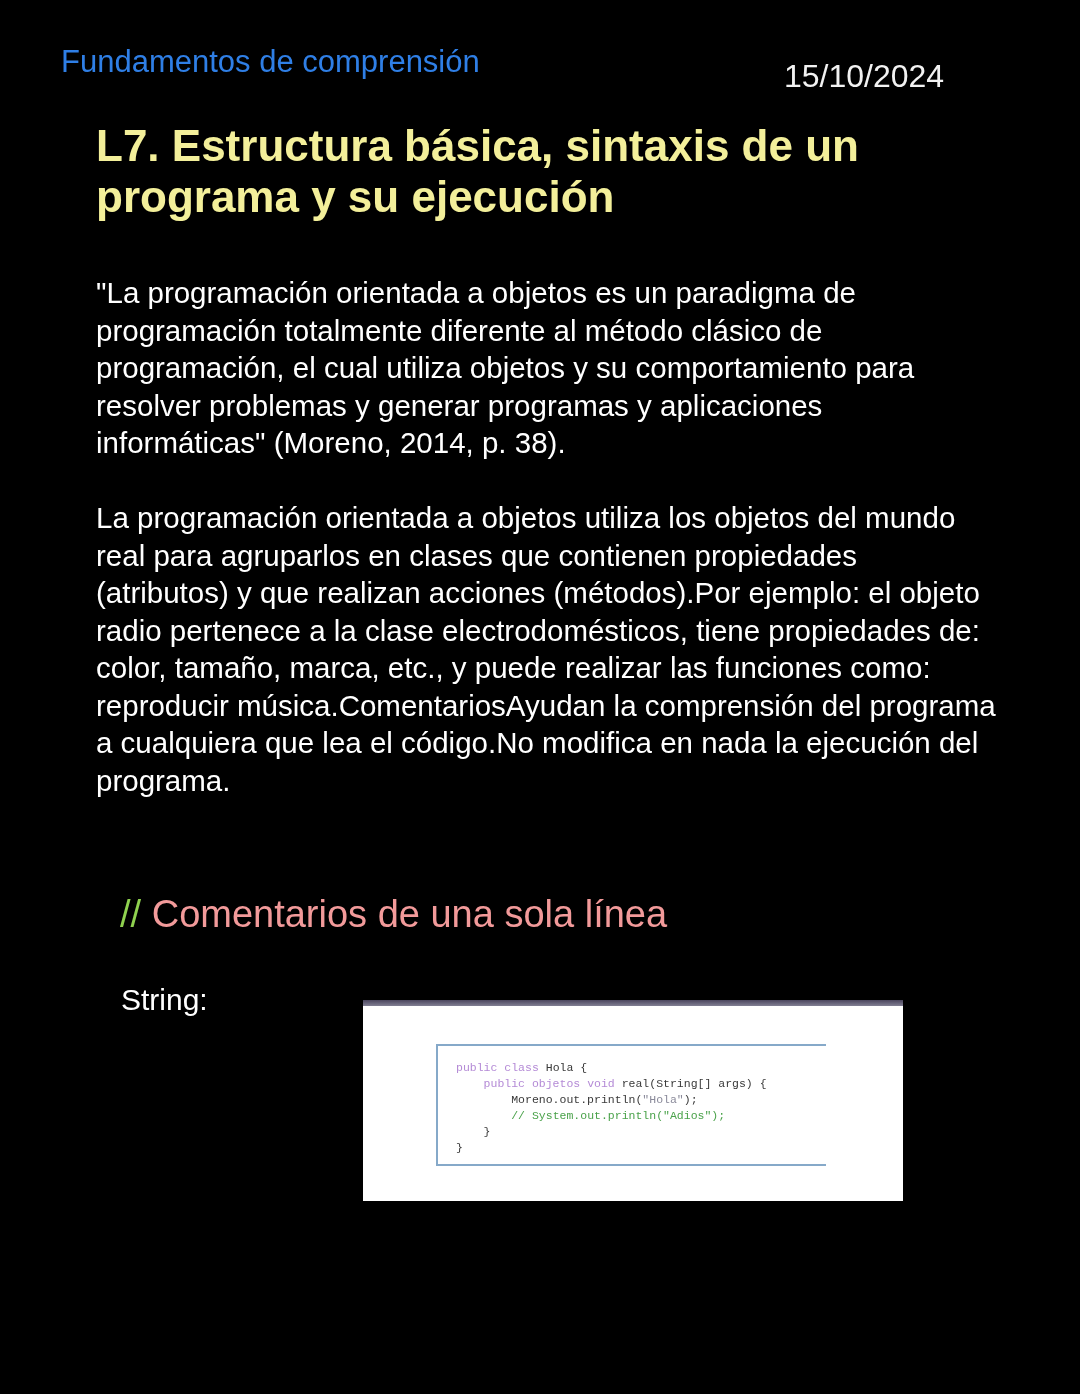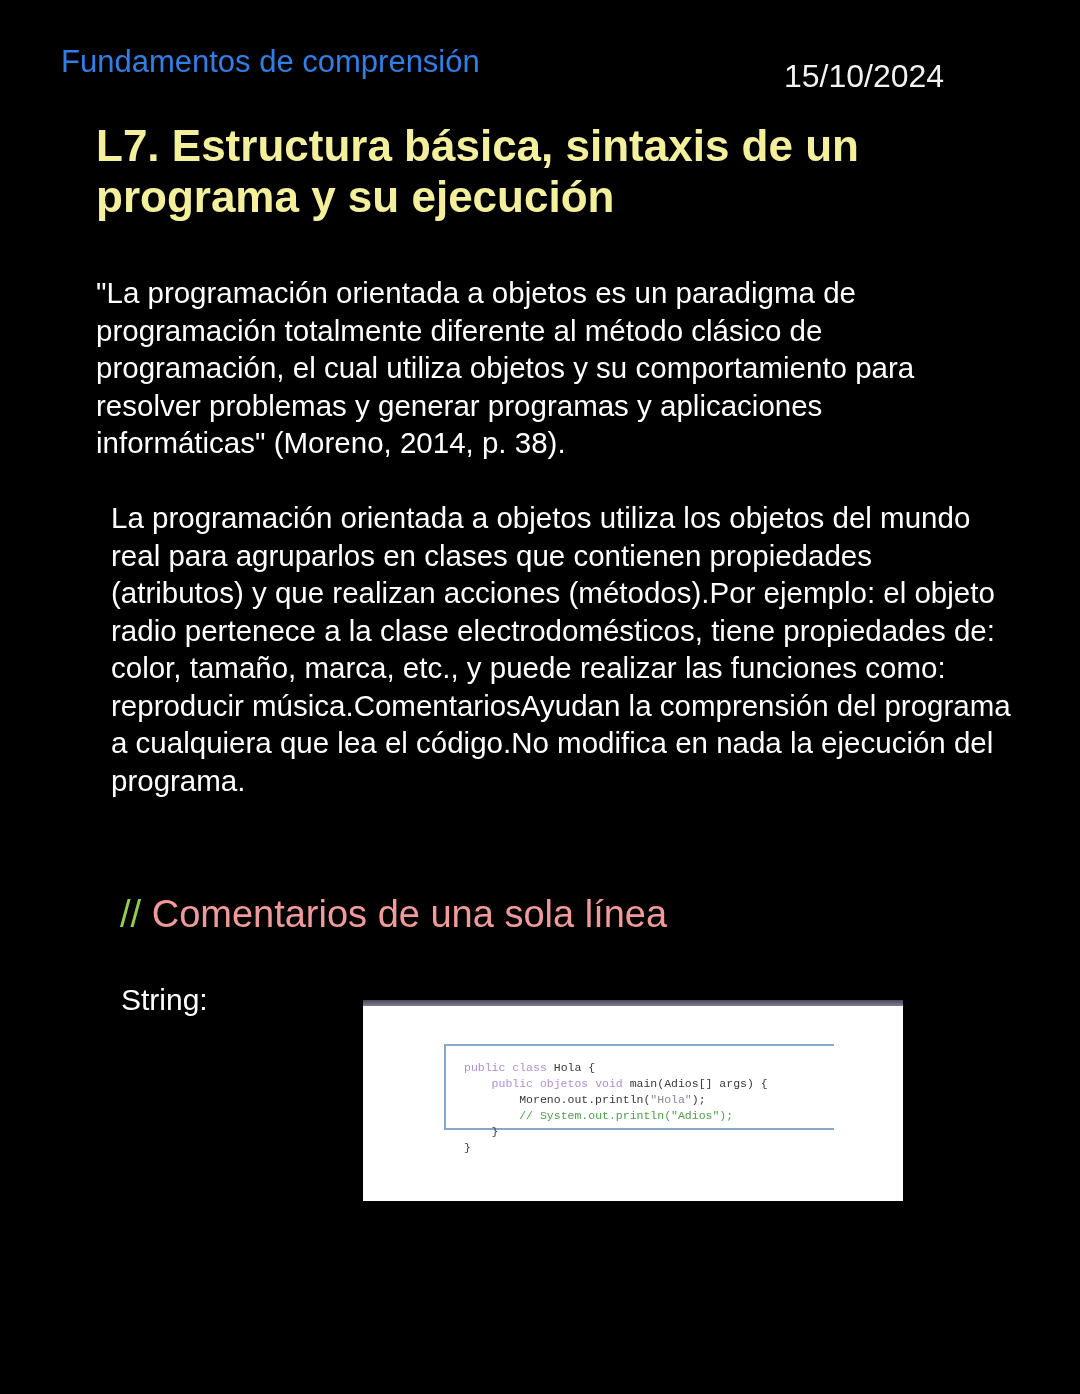--- a/index.html
+++ b/index.html
@@ -46,21 +46,21 @@
     .para {
       position: absolute;
       left: 96px;
       width: 900px;
       font-size: 29.5px;
       line-height: 37.5px;
       color: #ffffff;
       margin: 0;
     }
     .para.p1 { top: 274px; }
-    .para.p2 { top: 499px; margin-left: 15px; }
+    .para.p2 { top: 499px; }
     .subheading {
       position: absolute;
       left: 120px;
       top: 893px;
       font-size: 38px;
       white-space: nowrap;
       margin: 0;
       font-weight: normal;
     }
     .subheading .slashes { color: #8fd14f; }
@@ -86,24 +86,24 @@
       position: absolute;
       left: 0;
       top: 0;
       width: 100%;
       height: 6px;
       background: linear-gradient(#2a2440, #6b6880);
       opacity: 0.85;
     }
     .code-box {
       position: absolute;
-      left: 81px;
+      left: 73px;
       top: 44px;
       width: 390px;
-      height: 86px;
+      height: 122px;
       border: 2px solid #86a9c9;
       border-right: none;
       background: #ffffff;
       box-sizing: border-box;
       padding: 14px 0 0 18px;
     }
     .code-line {
       font-family: "Liberation Mono", monospace;
       font-size: 11.5px;
       line-height: 16px;
@@ -128,19 +128,19 @@
 <h2 class="subheading">
   <span class="slashes">//</span><span class="sub-text"> Comentarios de una sola línea</span>
 </h2>
 
 <div class="example-label">String:</div>
 
 <div class="figure">
   <div class="bleed"></div>
   <div class="code-box">
     <div class="code-line"><span class="kw">public class</span><span> Hola {</span></div>
-    <div class="code-line"><span>    </span><span class="kw">public objetos void</span><span> main(Adios[] args) {</span></div>
+    <div class="code-line"><span>    </span><span class="kw">public objetos void</span><span> real(String[] args) {</span></div>
     <div class="code-line"><span>        Moreno.out.println(</span><span class="str">"Hola"</span><span>);</span></div>
     <div class="code-line"><span>        </span><span class="cm">// System.out.println("Adios");</span></div>
     <div class="code-line">    }</div>
     <div class="code-line">}</div>
   </div>
 </div>
 
 </body></html>

